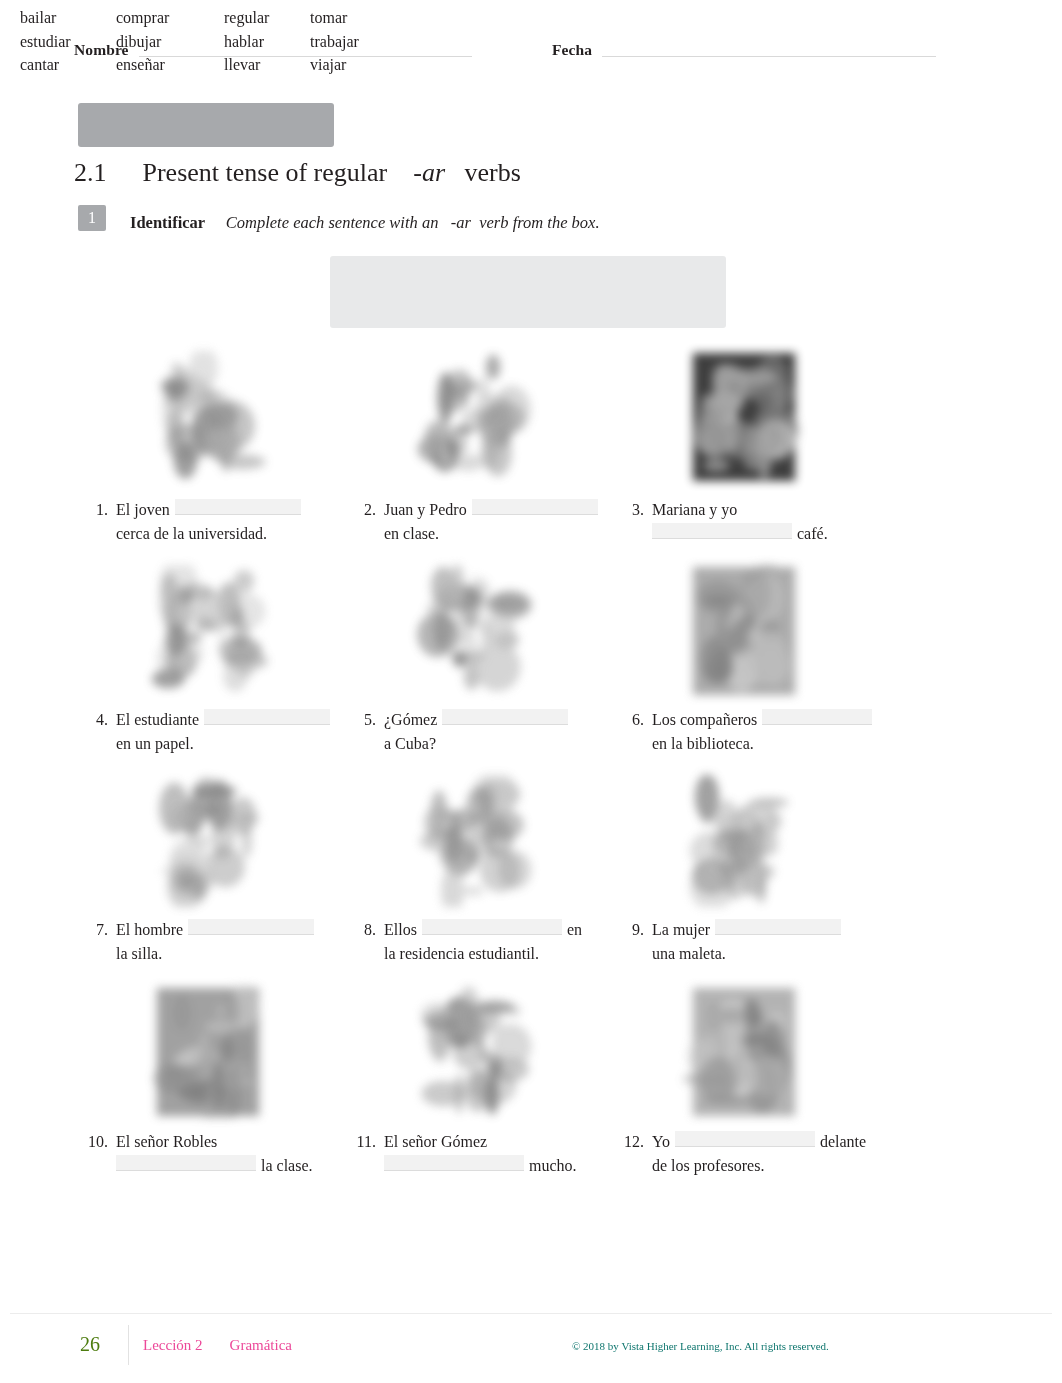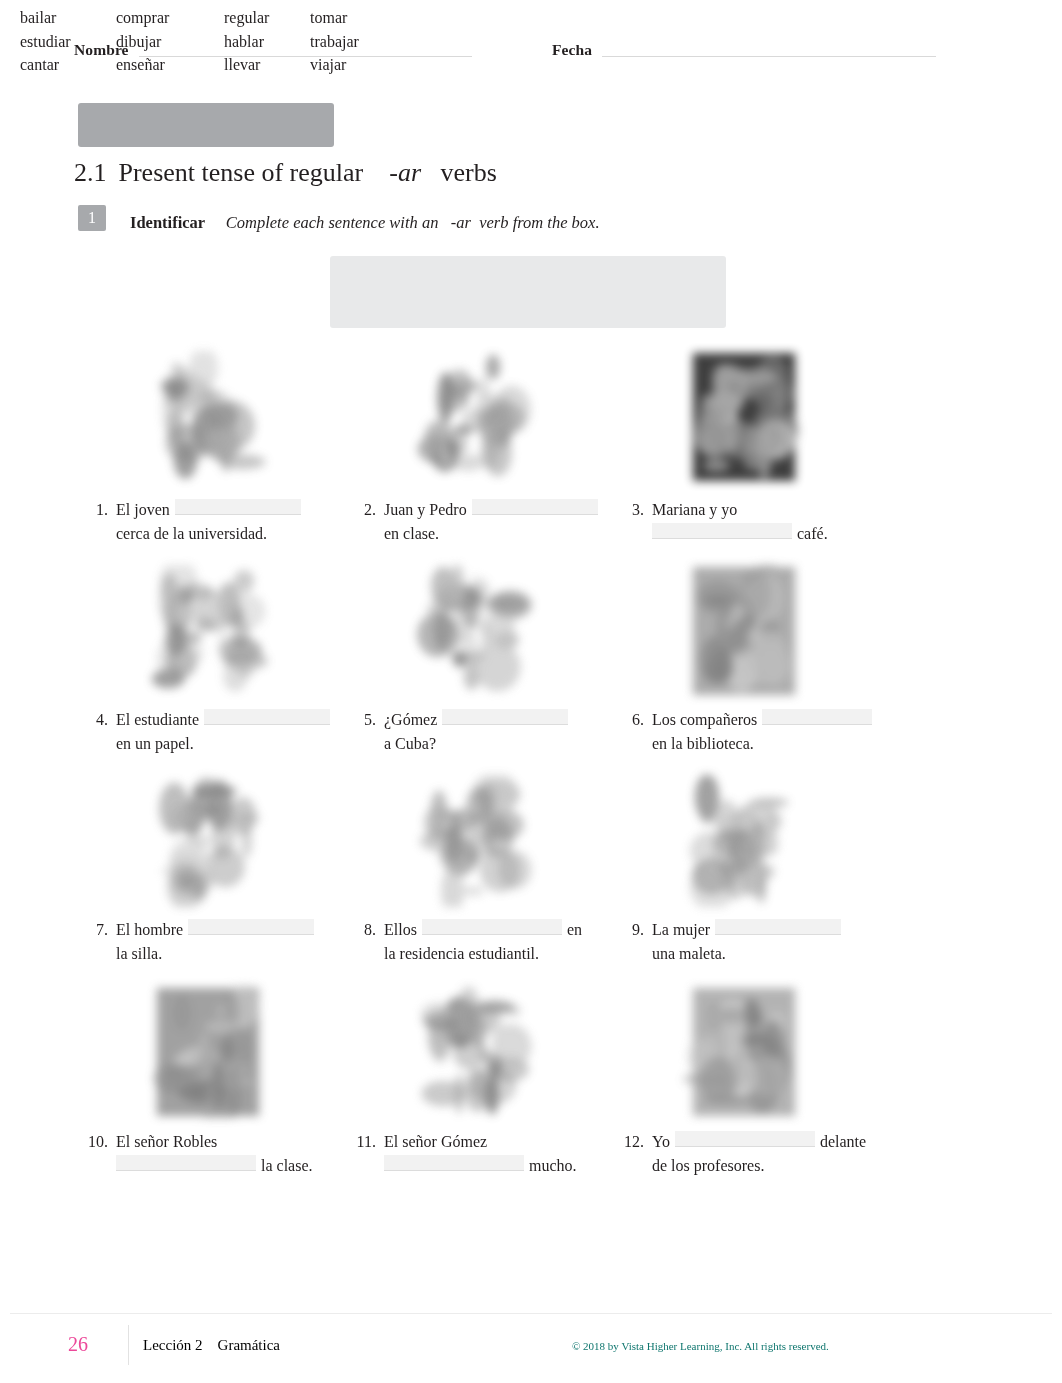--- a/index.html
+++ b/index.html
@@ -72,21 +72,21 @@
   .sect {
     position: absolute;
     left: 74px;
     top: 157px;
     display: flex;
     align-items: baseline;
     font-size: 26px;
     line-height: 32px;
     color: #231f20;
   }
-  .sect-num { margin-right: 12px; }
+  .sect-num { margin-right: 36px; }
   .sect-title { }
   .sect-title .em { font-style: italic; }
 
   
   .ex-badge {
     position: absolute;
     left: 78px;
     top: 205px;
     width: 28px;
     height: 26px;
@@ -196,42 +196,42 @@
   
   .footer-rule {
     position: absolute;
     left: 10px;
     top: 1313px;
     width: 1042px;
     border-top: 1px solid #ececec;
   }
   .foot-page {
     position: absolute;
-    left: 68px;
+    left: 80px;
     top: 1331px;
     font-size: 20px;
     line-height: 26px;
-    color: #ec4899;
+    color: #4d7c0f;
   }
   .foot-divider {
     position: absolute;
     left: 128px;
     top: 1325px;
     height: 40px;
     border-left: 1px solid #e2e2e2;
   }
   .foot-lesson {
     position: absolute;
     left: 143px;
     top: 1335px;
     font-size: 15px;
     line-height: 20px;
-    color: #000000;
+    color: #ec4899;
     display: flex;
-    gap: 15px;
+    gap: 27px;
     text-align: right;
   }
   .foot-copy {
     position: absolute;
     left: 572px;
     top: 1337px;
     font-size: 11px;
     line-height: 18px;
     color: #0f766e;
   }

